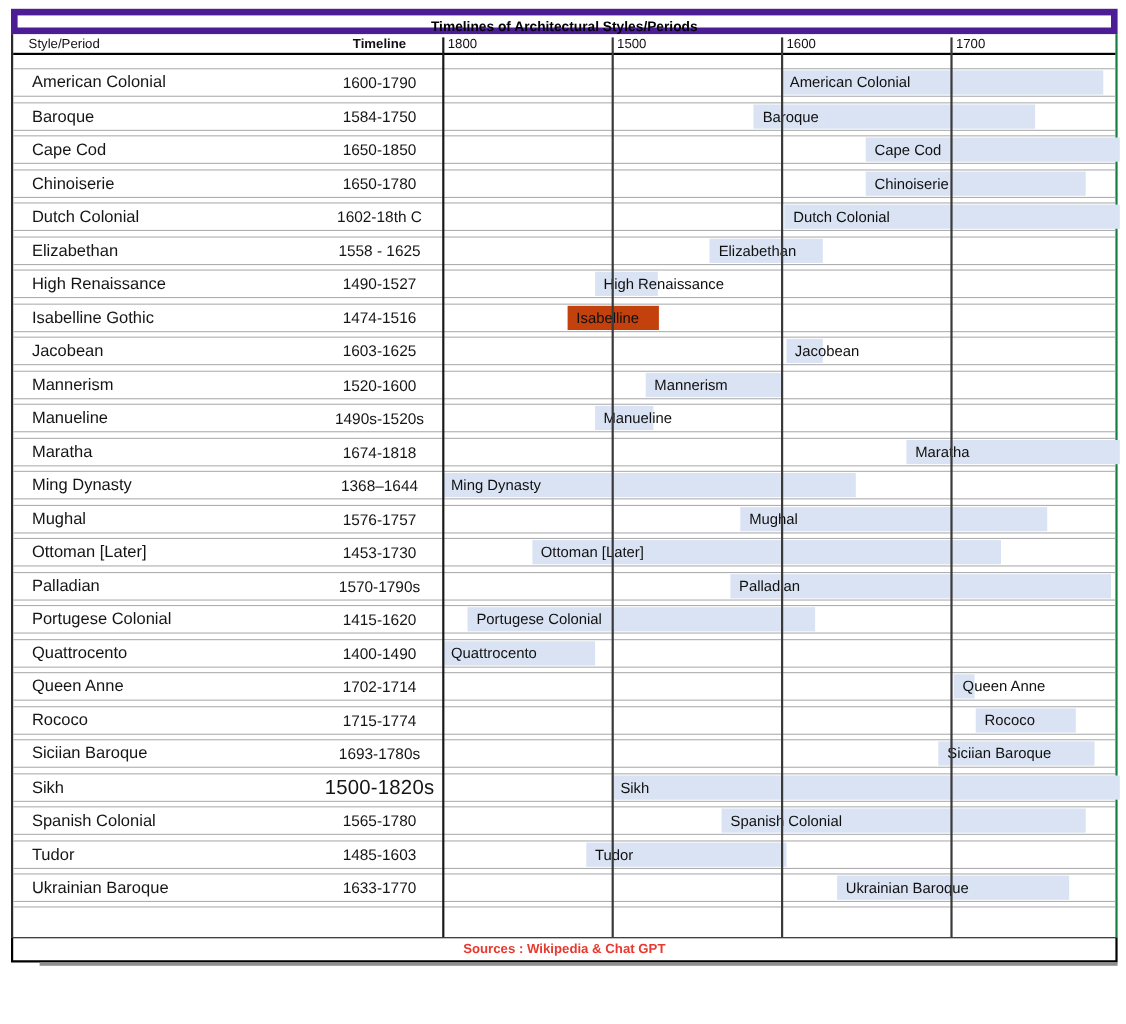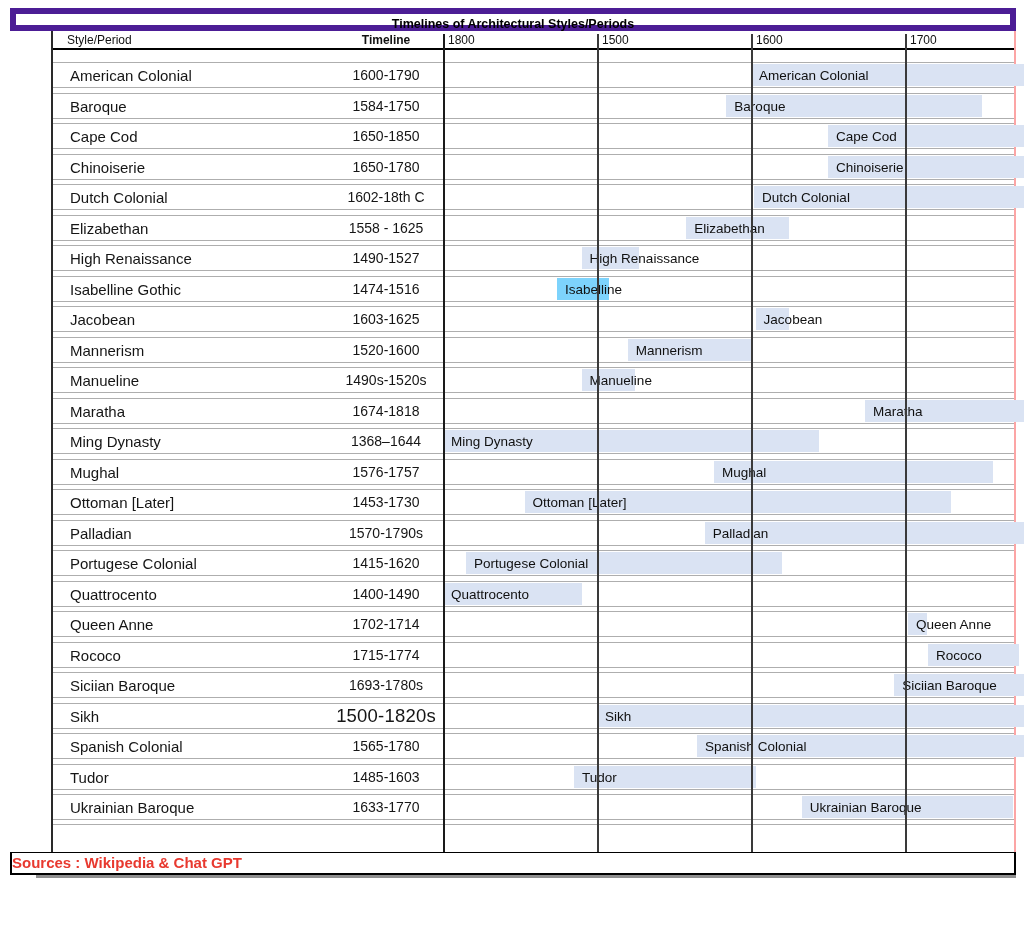--- a/index.html
+++ b/index.html
@@ -40,22 +40,21 @@
     font-size: 21px;
     font-weight: bold;
     line-height: 47px;
     letter-spacing: 0.2px;
   }
   
   .grid-area {
     position: relative;
     box-sizing: border-box;
     border-left: 2px solid #2a2a2a;
-    border-right: 2px solid #fca5a5;
-    margin-left: 41px;
+    border-right: 2px solid #15803d;
   }
   .header-row {
     position: relative;
     height: 17px;
     border-bottom: 2px solid #000;
     font-size: 12px;
     color: #111;
   }
   .col-style  { position: absolute; left: 14px; top: 2px; }
   .col-timeline { position: absolute; left: 248px; width: 170px; text-align: center; top: 2px; font-weight: bold; }
@@ -122,21 +121,22 @@
     z-index: 4;
     pointer-events: none;
   }
   
   .footer-row {
     box-sizing: border-box;
     border: 2px solid #000;
     border-top-width: 1.5px;
     border-bottom-width: 2.5px;
     height: 23px;
-    font-size: 15px;
+    text-align: center;
+    font-size: 12px;
     font-weight: bold;
     line-height: 19px;
   }
   .shadow-strip {
     height: 3px;
     margin-left: 26px;
     background: #8f8f8f;
   }
 </style>
 </head>
@@ -208,21 +208,21 @@
     <span class="name">High Renaissance</span>
     <span class="tl">1490-1527</span>
     <div class="bar" style="left: 528.6px; width: 56.98px; background: rgb(218, 227, 243);">
       <span class="bar-label">High Renaissance</span>
     </div>
   </div>
 
   <div class="row">
     <span class="name">Isabelline Gothic</span>
     <span class="tl">1474-1516</span>
-    <div class="bar" style="left: 503.96px; width: 52px; background: #7dd3fc;">
+    <div class="bar" style="left: 503.96px; width: 83px; background: #c2410c;">
       <span class="bar-label">Isabelline</span>
     </div>
   </div>
 
   <div class="row">
     <span class="name">Jacobean</span>
     <span class="tl">1603-1625</span>
     <div class="bar" style="left: 702.62px; width: 33.88px; background: rgb(218, 227, 243);">
       <span class="bar-label">Jacobean</span>
     </div>

